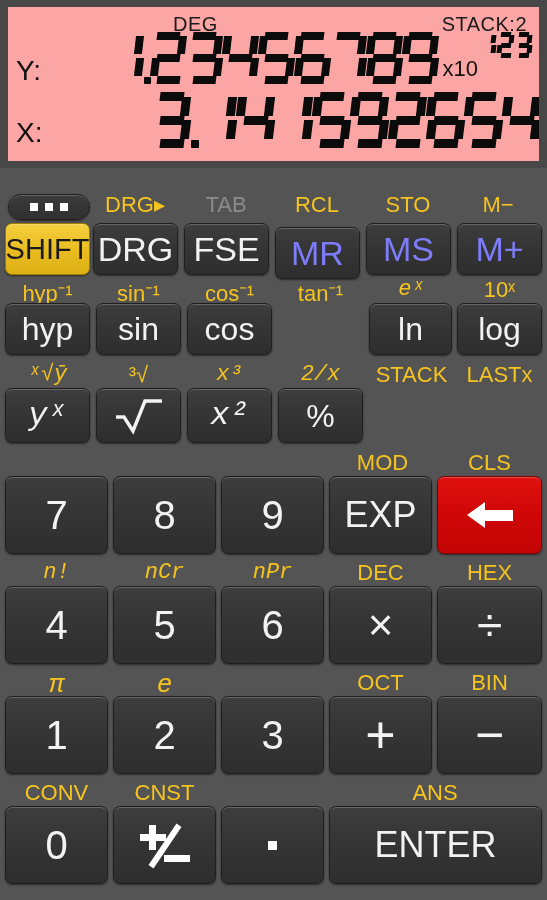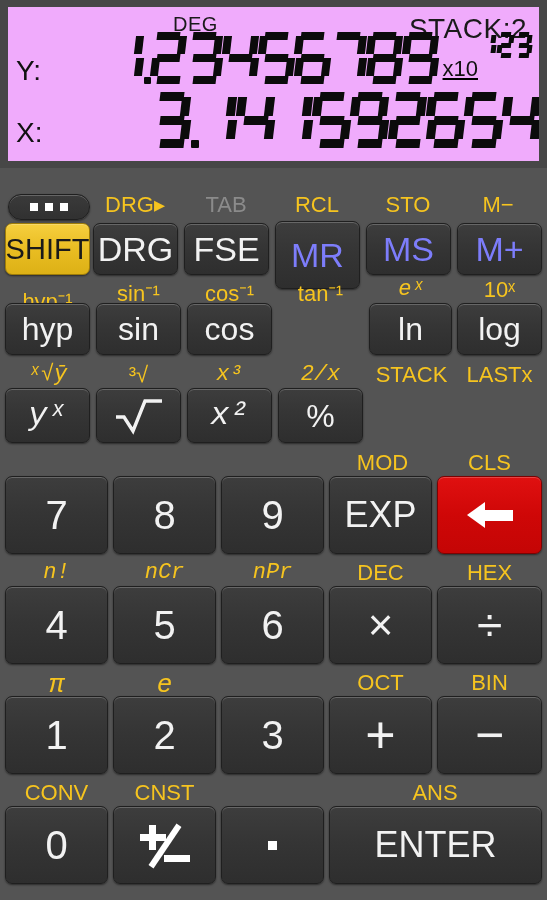--- a/index.html
+++ b/index.html
@@ -13,45 +13,44 @@
   
   .display-bezel {
     position: absolute; left: 0; top: 0;
     width: 547px; height: 168px;
     background: #474747;
     padding: 7px 8px;
   }
   .lcd {
     position: relative;
     width: 100%; height: 100%;
-    background: #f0abfc;
+    background: #fca5a5;
     overflow: hidden;
     text-align: center;
   }
   .lcd-mode {
     position: absolute; left: 165px; top: 6px;
     font-size: 20px; color: #1a1a1a; letter-spacing: 0.5px;
   }
   .lcd-stack {
     position: absolute; right: 12px; top: 6px;
-    font-size: 28px; color: #1a1a1a; letter-spacing: 0.5px;
+    font-size: 20px; color: #1a1a1a; letter-spacing: 0.5px;
   }
   .lcd-rowlabel {
     position: absolute; left: 8px;
     font-size: 28px; color: #111;
     font-family: "Liberation Sans", sans-serif;
   }
   .lcd-rowlabel.y { top: 48px; }
   .lcd-rowlabel.x { top: 110px; }
 
   .seg-line {
     position: absolute;
     display: flex; align-items: flex-end;
     font-family: "Liberation Mono", monospace;
-    text-decoration: underline;
   }
   .seg-line.y { left: 55px; top: 25px; width: 470px; justify-content: flex-end; }
   .seg-line.x { left: 55px; top: 85px; width: 478px; justify-content: flex-end; }
 
   
   .seg {
     position: relative;
     display: inline-block;
     vertical-align: bottom;
   }
@@ -352,27 +351,27 @@
       <span class="dot3">
           <span></span>
           <span></span>
           <span></span>
         </span>
     </div>
 
     <div class="btn shift" style="left:5px;top:33px;width:85px;height:52px">SHIFT</div>
     <div class="btn" style="left:93px;top:33px;width:85px;height:52px">DRG</div>
     <div class="btn" style="left:184px;top:33px;width:85px;height:52px">FSE</div>
-    <div class="btn blue" style="left:275px;top:31px;width:85px;height:68px">MR</div>
+    <div class="btn blue" style="left:275px;top:37px;width:85px;height:52px">MR</div>
     <div class="btn blue" style="left:366px;top:33px;width:85px;height:52px">MS</div>
     <div class="btn blue" style="left:457px;top:33px;width:85px;height:52px">M+</div>
   </div>
 
   <div class="row" style="top:85px;height:85px">
-    <div class="lbl" style="left:5px;top:10px;width:85px">hyp⁻¹</div>
+    <div class="lbl" style="left:5px;top:2px;width:85px">hyp⁻¹</div>
     <div class="lbl" style="left:96px;top:2px;width:85px">sin⁻¹</div>
     <div class="lbl" style="left:187px;top:2px;width:85px">cos⁻¹</div>
     <div class="lbl" style="left:278px;top:2px;width:85px">tan⁻¹</div>
     <div class="lbl ital" style="left:369px;top:2px;width:85px">eˣ</div>
     <div class="lbl" style="left:457px;top:2px;width:85px">10ˣ</div>
 
     <div class="btn fnsize" style="left:5px;top:28px;width:85px;height:52px">hyp</div>
     <div class="btn fnsize" style="left:96px;top:28px;width:85px;height:52px">sin</div>
     <div class="btn fnsize" style="left:187px;top:28px;width:85px;height:52px">cos</div>
     <div class="btn fnsize" style="left:369px;top:28px;width:83px;height:52px">ln</div>

